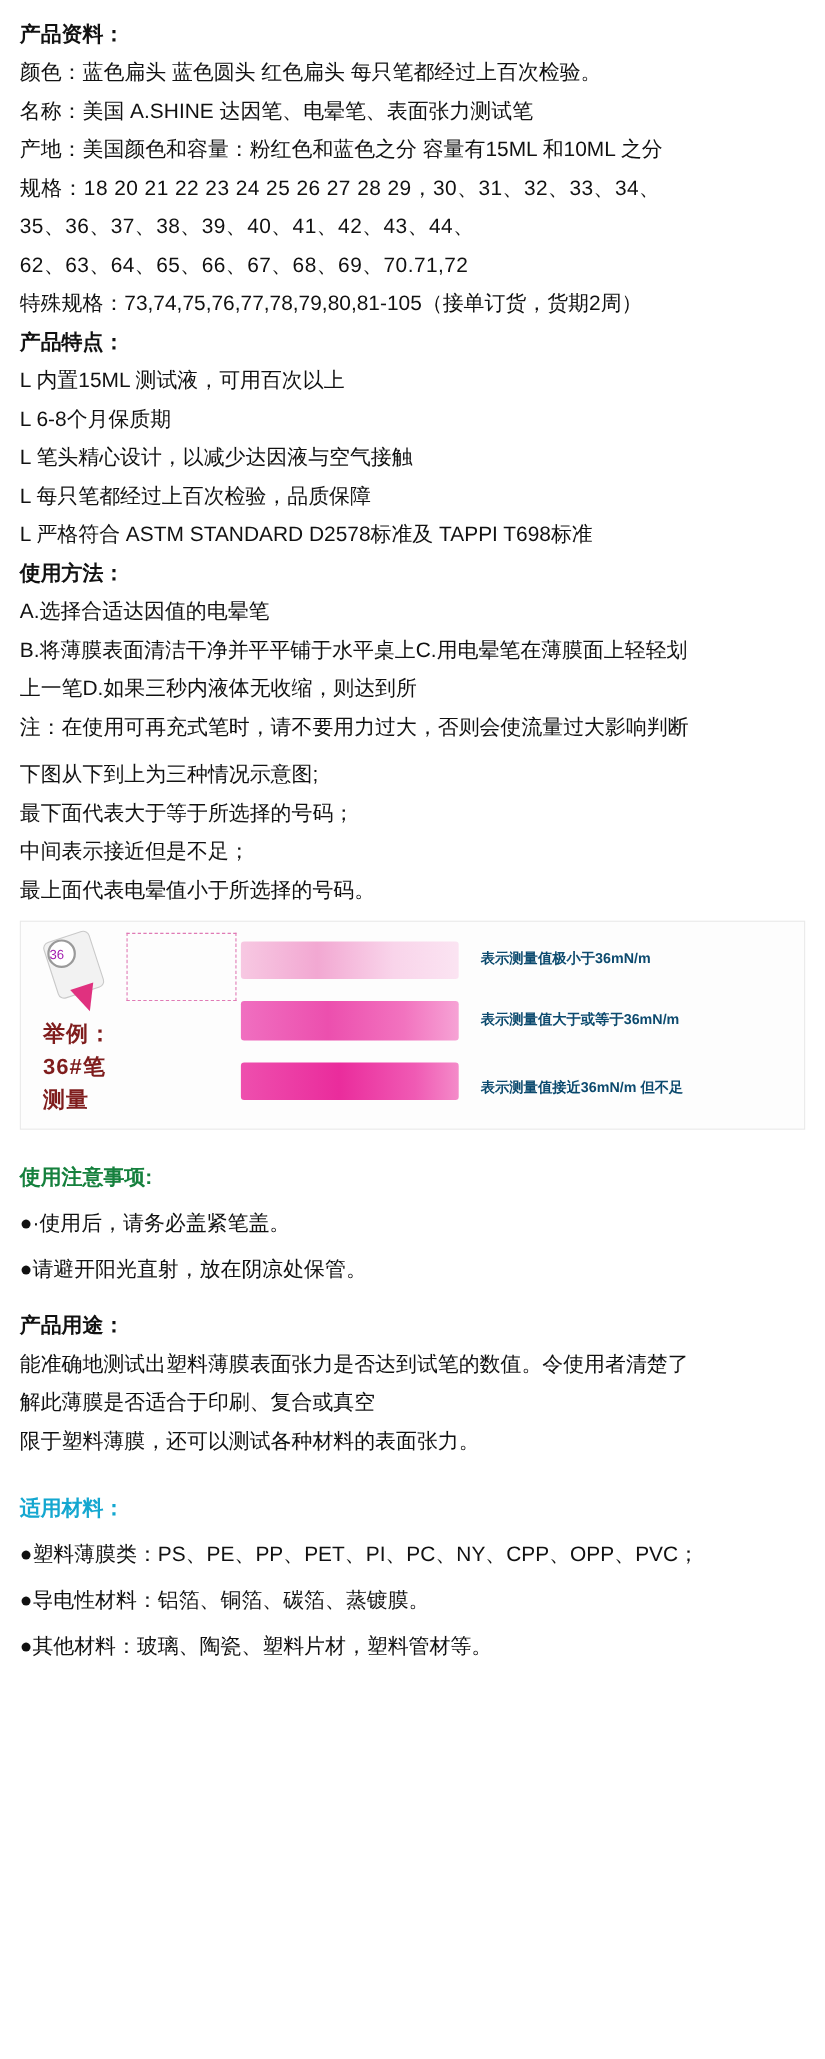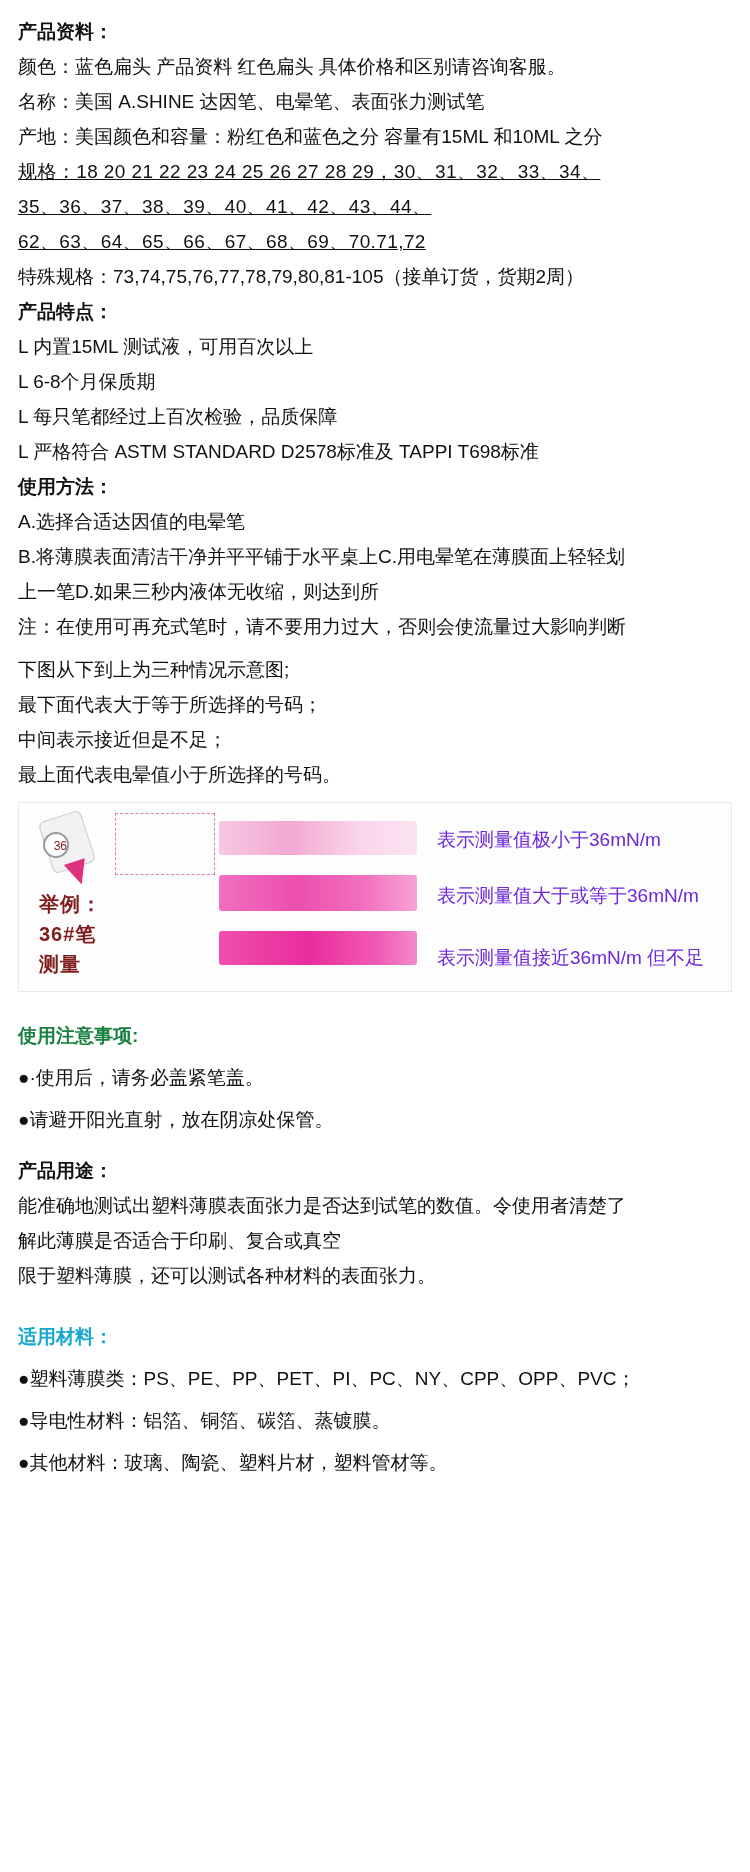--- a/index.html
+++ b/index.html
@@ -18,21 +18,21 @@
     width: 750px;
     padding: 14px 1px 20px 18px;
   }
   .line {
     font-size: 19px;
     line-height: 35px;
     color: #111111;
     white-space: pre-wrap;
     word-break: break-word;
   }
-  .line.spaced { letter-spacing: 0.4px; text-decoration: underline; }
+  .line.spaced { letter-spacing: 0.4px; }
   .section-title {
     font-size: 19px;
     line-height: 35px;
     font-weight: bold;
   }
   .orange {
     color: #15803d;
     font-weight: bold;
   }
   .cyan {
@@ -72,28 +72,28 @@
     position: absolute;
     left: 8px; top: 0;
     width: 44px; height: 54px;
     background: #f2f2f2;
     border: 1px solid #c9c9c9;
     border-radius: 6px;
     transform: rotate(-18deg);
   }
   .pen-cap {
     position: absolute;
-    left: 6px; top: 17px;
+    left: 6px; top: 4px;
     width: 26px; height: 26px;
     border: 2px solid #9a9a9a;
     border-radius: 50%;
     background: #ffffff;
     font-size: 12px;
-    color: #7f1d1d;
-    text-align: right;
+    color: #a21caf;
+    text-align: left;
     line-height: 24px;
   }
   .pen-tip {
     position: absolute;
     left: 30px; top: 46px;
     width: 0; height: 0;
     border-left: 11px solid transparent;
     border-right: 11px solid transparent;
     border-top: 24px solid #e0317f;
     transform: rotate(-18deg);
@@ -127,52 +127,53 @@
     background: linear-gradient(90deg,#f06fc0 0%, #ec4fae 40%, #f273bf 75%, #f6a3d5 100%);
   }
   .swatch.s3 {
     top: 128px;
     width: 198px; height: 34px;
     background: linear-gradient(90deg,#ee4fae 0%, #ea2c9c 45%, #f05ab4 80%, #f48bc9 100%);
   }
   .fig-text {
     position: absolute;
     left: 418px;
-    font-size: 19px;
-    font-weight: normal;
-    color: #6d28d9;
+    font-size: 13px;
+    font-weight: bold;
+    color: #0c4a6e;
     white-space: nowrap;
   }
   .fig-text.t1 { top: 24px; }
   .fig-text.t2 { top: 80px; }
   .fig-text.t3 { top: 142px; }
   .dash-box {
     position: absolute;
     left: 96px; top: 10px;
     width: 100px; height: 62px;
     border: 1px dashed #e07ab5;
   }
 </style>
 </head>
 <body>
 
 <div class="page">
 
   <div class="line section-title">产品资料：</div>
-  <div class="line">颜色：蓝色扁头 产品资料 红色扁头 具体价格和区别请咨询客服。</div>
+  <div class="line">颜色：蓝色扁头 蓝色圆头 红色扁头 每只笔都经过上百次检验。</div>
   <div class="line">名称：美国 A.SHINE 达因笔、电晕笔、表面张力测试笔</div>
   <div class="line">产地：美国颜色和容量：粉红色和蓝色之分 容量有15ML 和10ML 之分</div>
   <div class="line spaced">规格：18 20 21 22 23 24 25 26 27 28 29，30、31、32、33、34、</div>
   <div class="line spaced">35、36、37、38、39、40、41、42、43、44、</div>
   <div class="line spaced">62、63、64、65、66、67、68、69、70.71,72</div>
   <div class="line">特殊规格：73,74,75,76,77,78,79,80,81-105（接单订货，货期2周）</div>
 
   <div class="line section-title">产品特点：</div>
   <div class="line">L 内置15ML 测试液，可用百次以上</div>
   <div class="line">L 6-8个月保质期</div>
+  <div class="line">L 笔头精心设计，以减少达因液与空气接触</div>
   <div class="line">L 每只笔都经过上百次检验，品质保障</div>
   <div class="line">L 严格符合 ASTM STANDARD D2578标准及 TAPPI T698标准</div>
 
   <div class="line section-title">使用方法：</div>
   <div class="line">A.选择合适达因值的电晕笔</div>
   <div class="line">B.将薄膜表面清洁干净并平平铺于水平桌上C.用电晕笔在薄膜面上轻轻划</div>
   <div class="line">上一笔D.如果三秒内液体无收缩，则达到所</div>
   <div class="line">注：在使用可再充式笔时，请不要用力过大，否则会使流量过大影响判断</div>
 
   <div class="gap-sm"></div>

